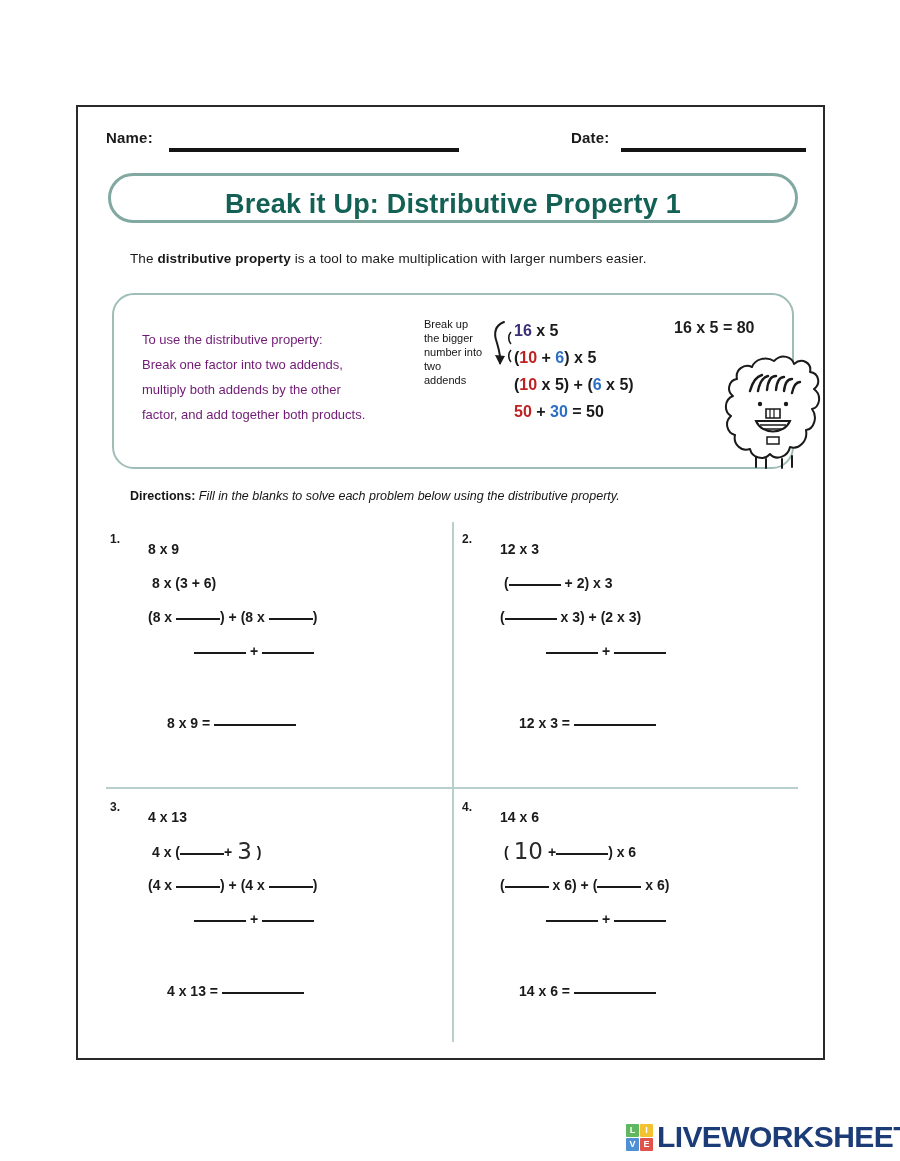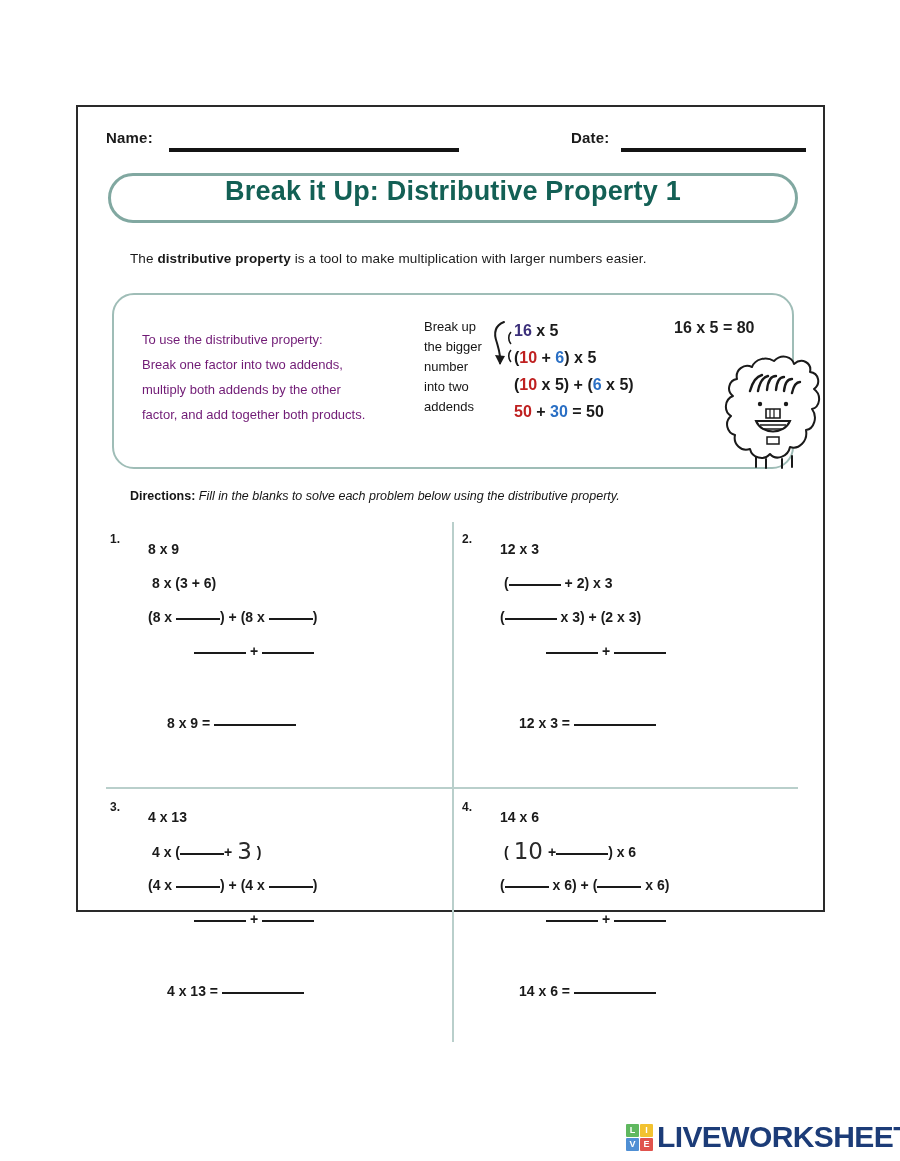--- a/index.html
+++ b/index.html
@@ -15,21 +15,21 @@
     position: relative;
     overflow: hidden;
   }
 
   
   .sheet {
     position: absolute;
     left: 76px;
     top: 105px;
     width: 749px;
-    height: 807px;
+    height: 955px;
     background: #ffffff;
     border: 2px solid #2a2a2a;
     box-sizing: border-box;
   }
 
   
   .namedate {
     position: absolute;
     left: 28px;
     top: 22px;
@@ -59,21 +59,21 @@
   .title-pill {
     position: absolute;
     left: 30px;
     top: 66px;
     width: 690px;
     height: 50px;
     border: 3px solid #81a8a1;
     border-radius: 26px;
     background: #ffffff;
     display: flex;
-    align-items: flex-start;
+    align-items: flex-end;
     justify-content: center;
     box-sizing: border-box;
   }
   .title-text {
     font-size: 27px;
     font-weight: bold;
     color: #136055;
     letter-spacing: .2px;
     white-space: nowrap;
   }
@@ -108,22 +108,22 @@
     width: 280px;
     font-size: 13px;
     line-height: 25px;
     color: #701a75;
   }
   .breakup-note {
     position: absolute;
     left: 310px;
     top: 22px;
     width: 62px;
-    font-size: 13px;
-    line-height: 20px;
+    font-size: 11px;
+    line-height: 14px;
     color: #151515;
   }
   .brace-arrow {
     position: absolute;
     left: 374px;
     top: 24px;
     width: 26px;
     height: 54px;
   }
   .work-lines {

